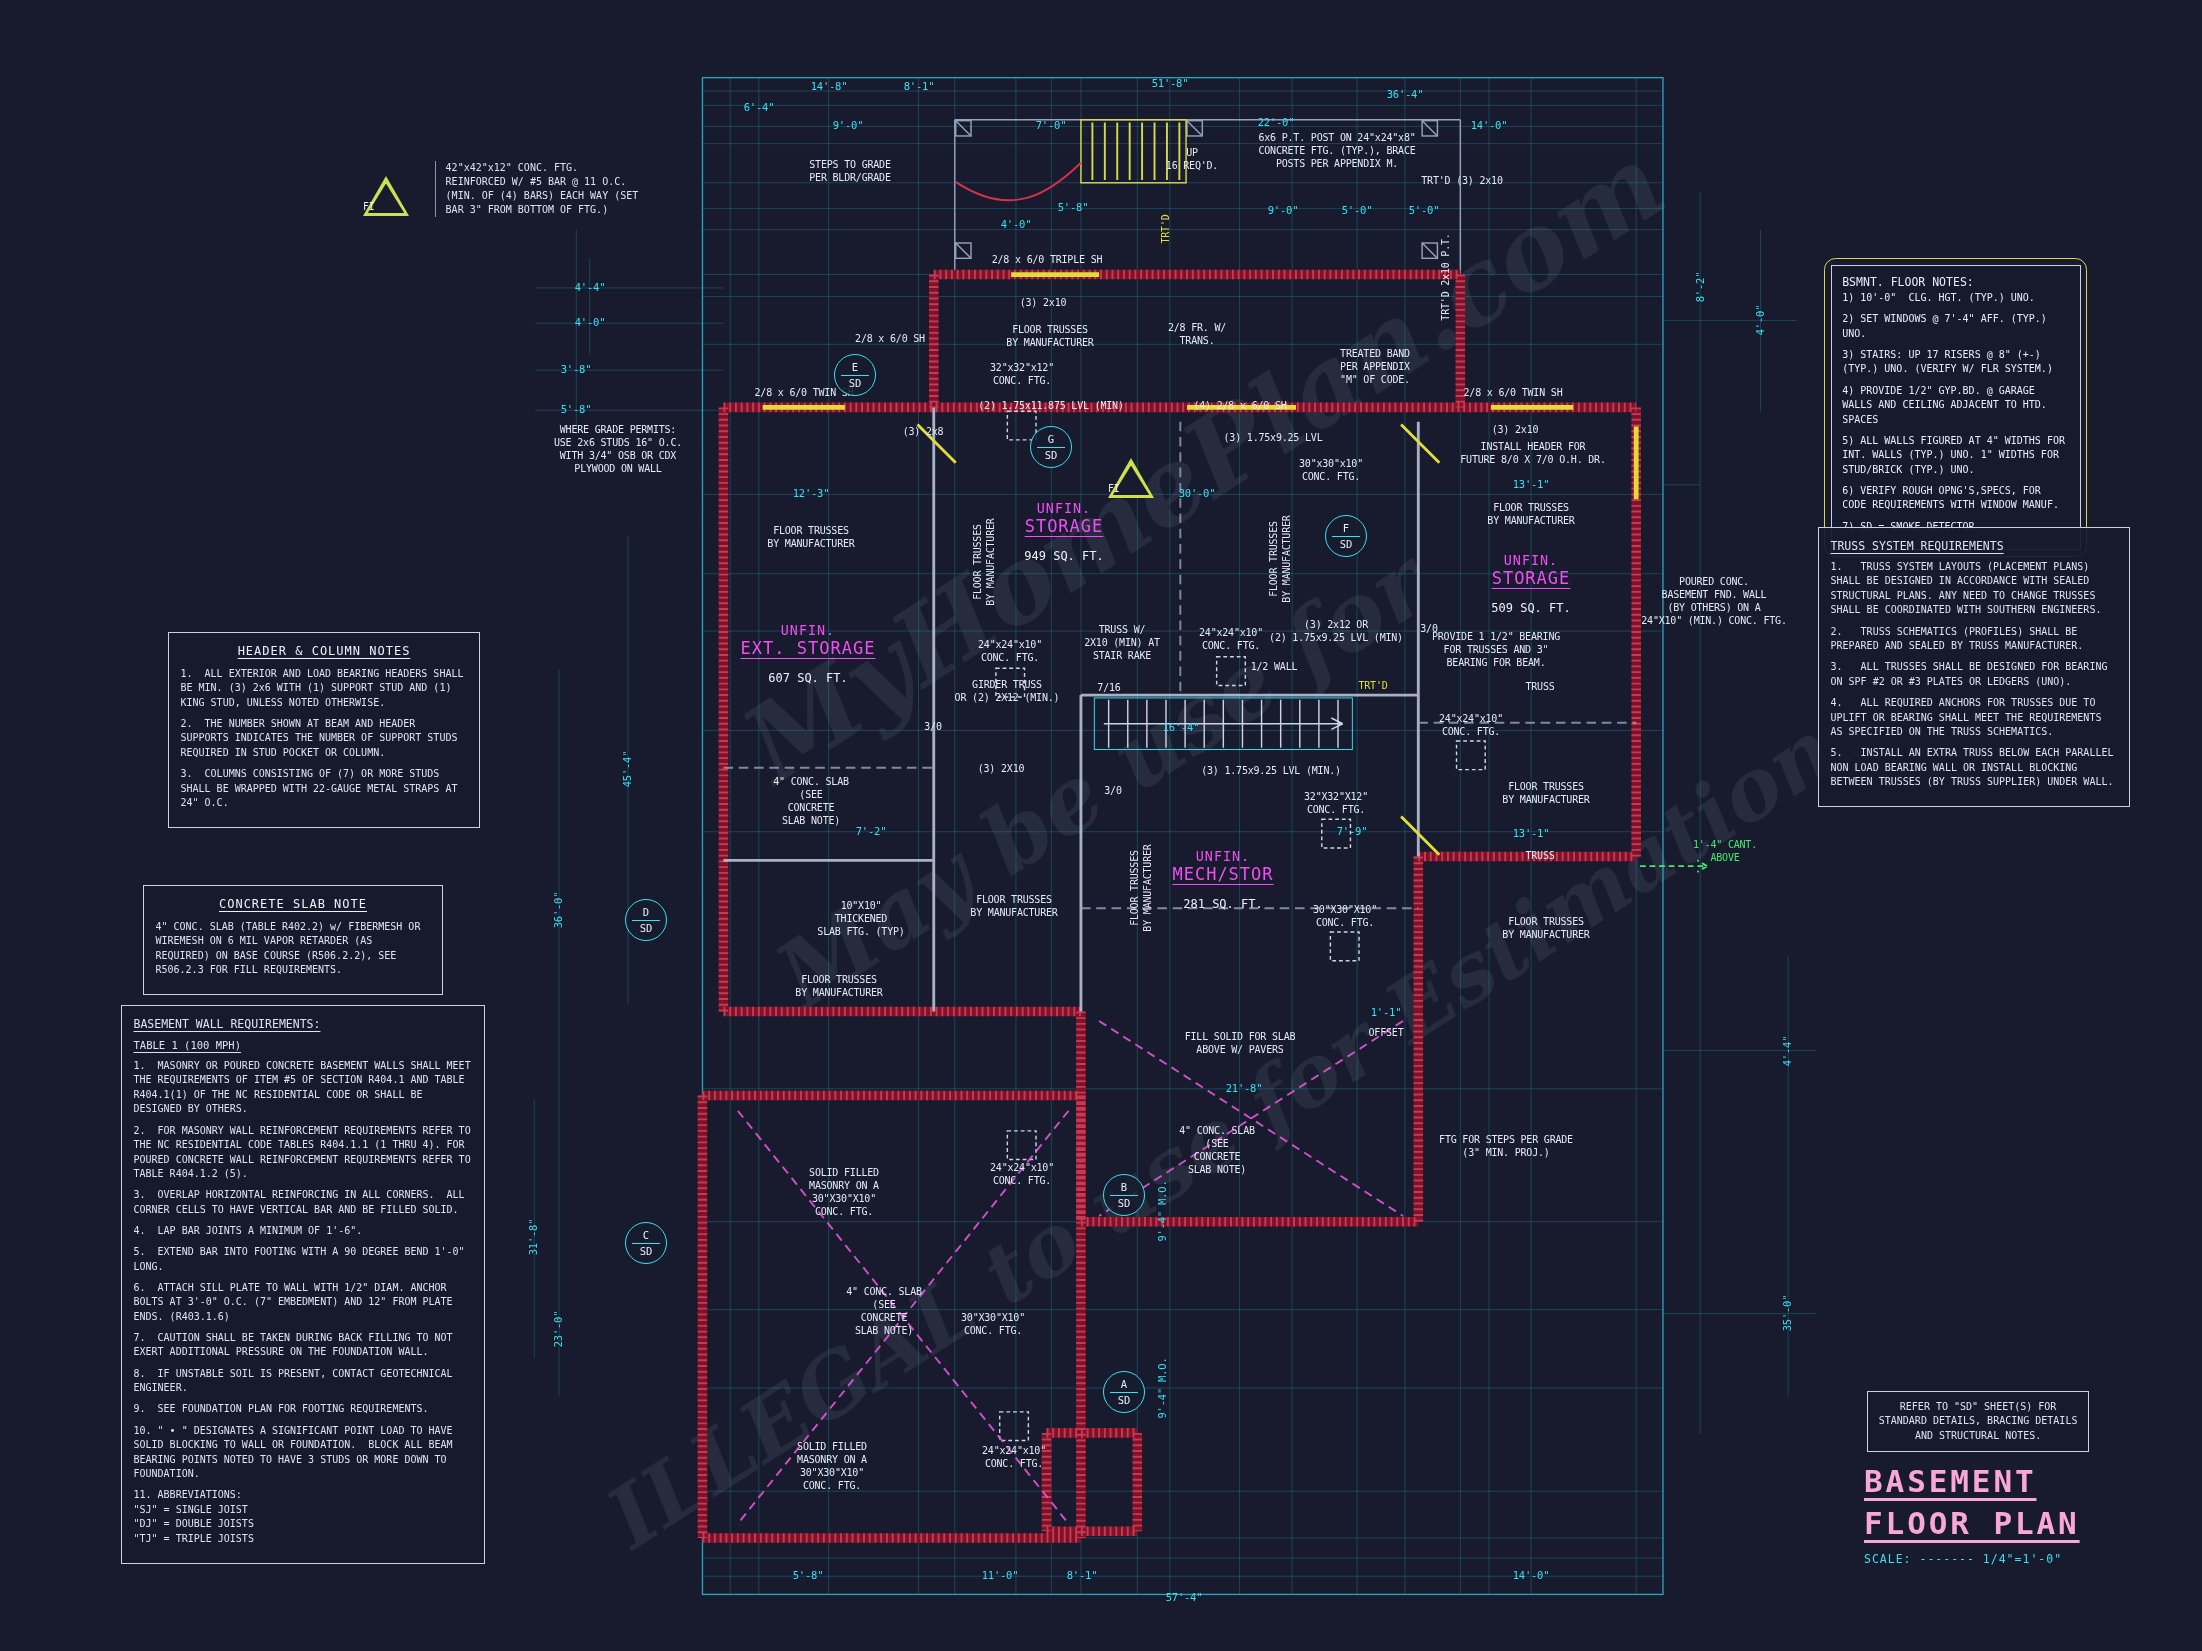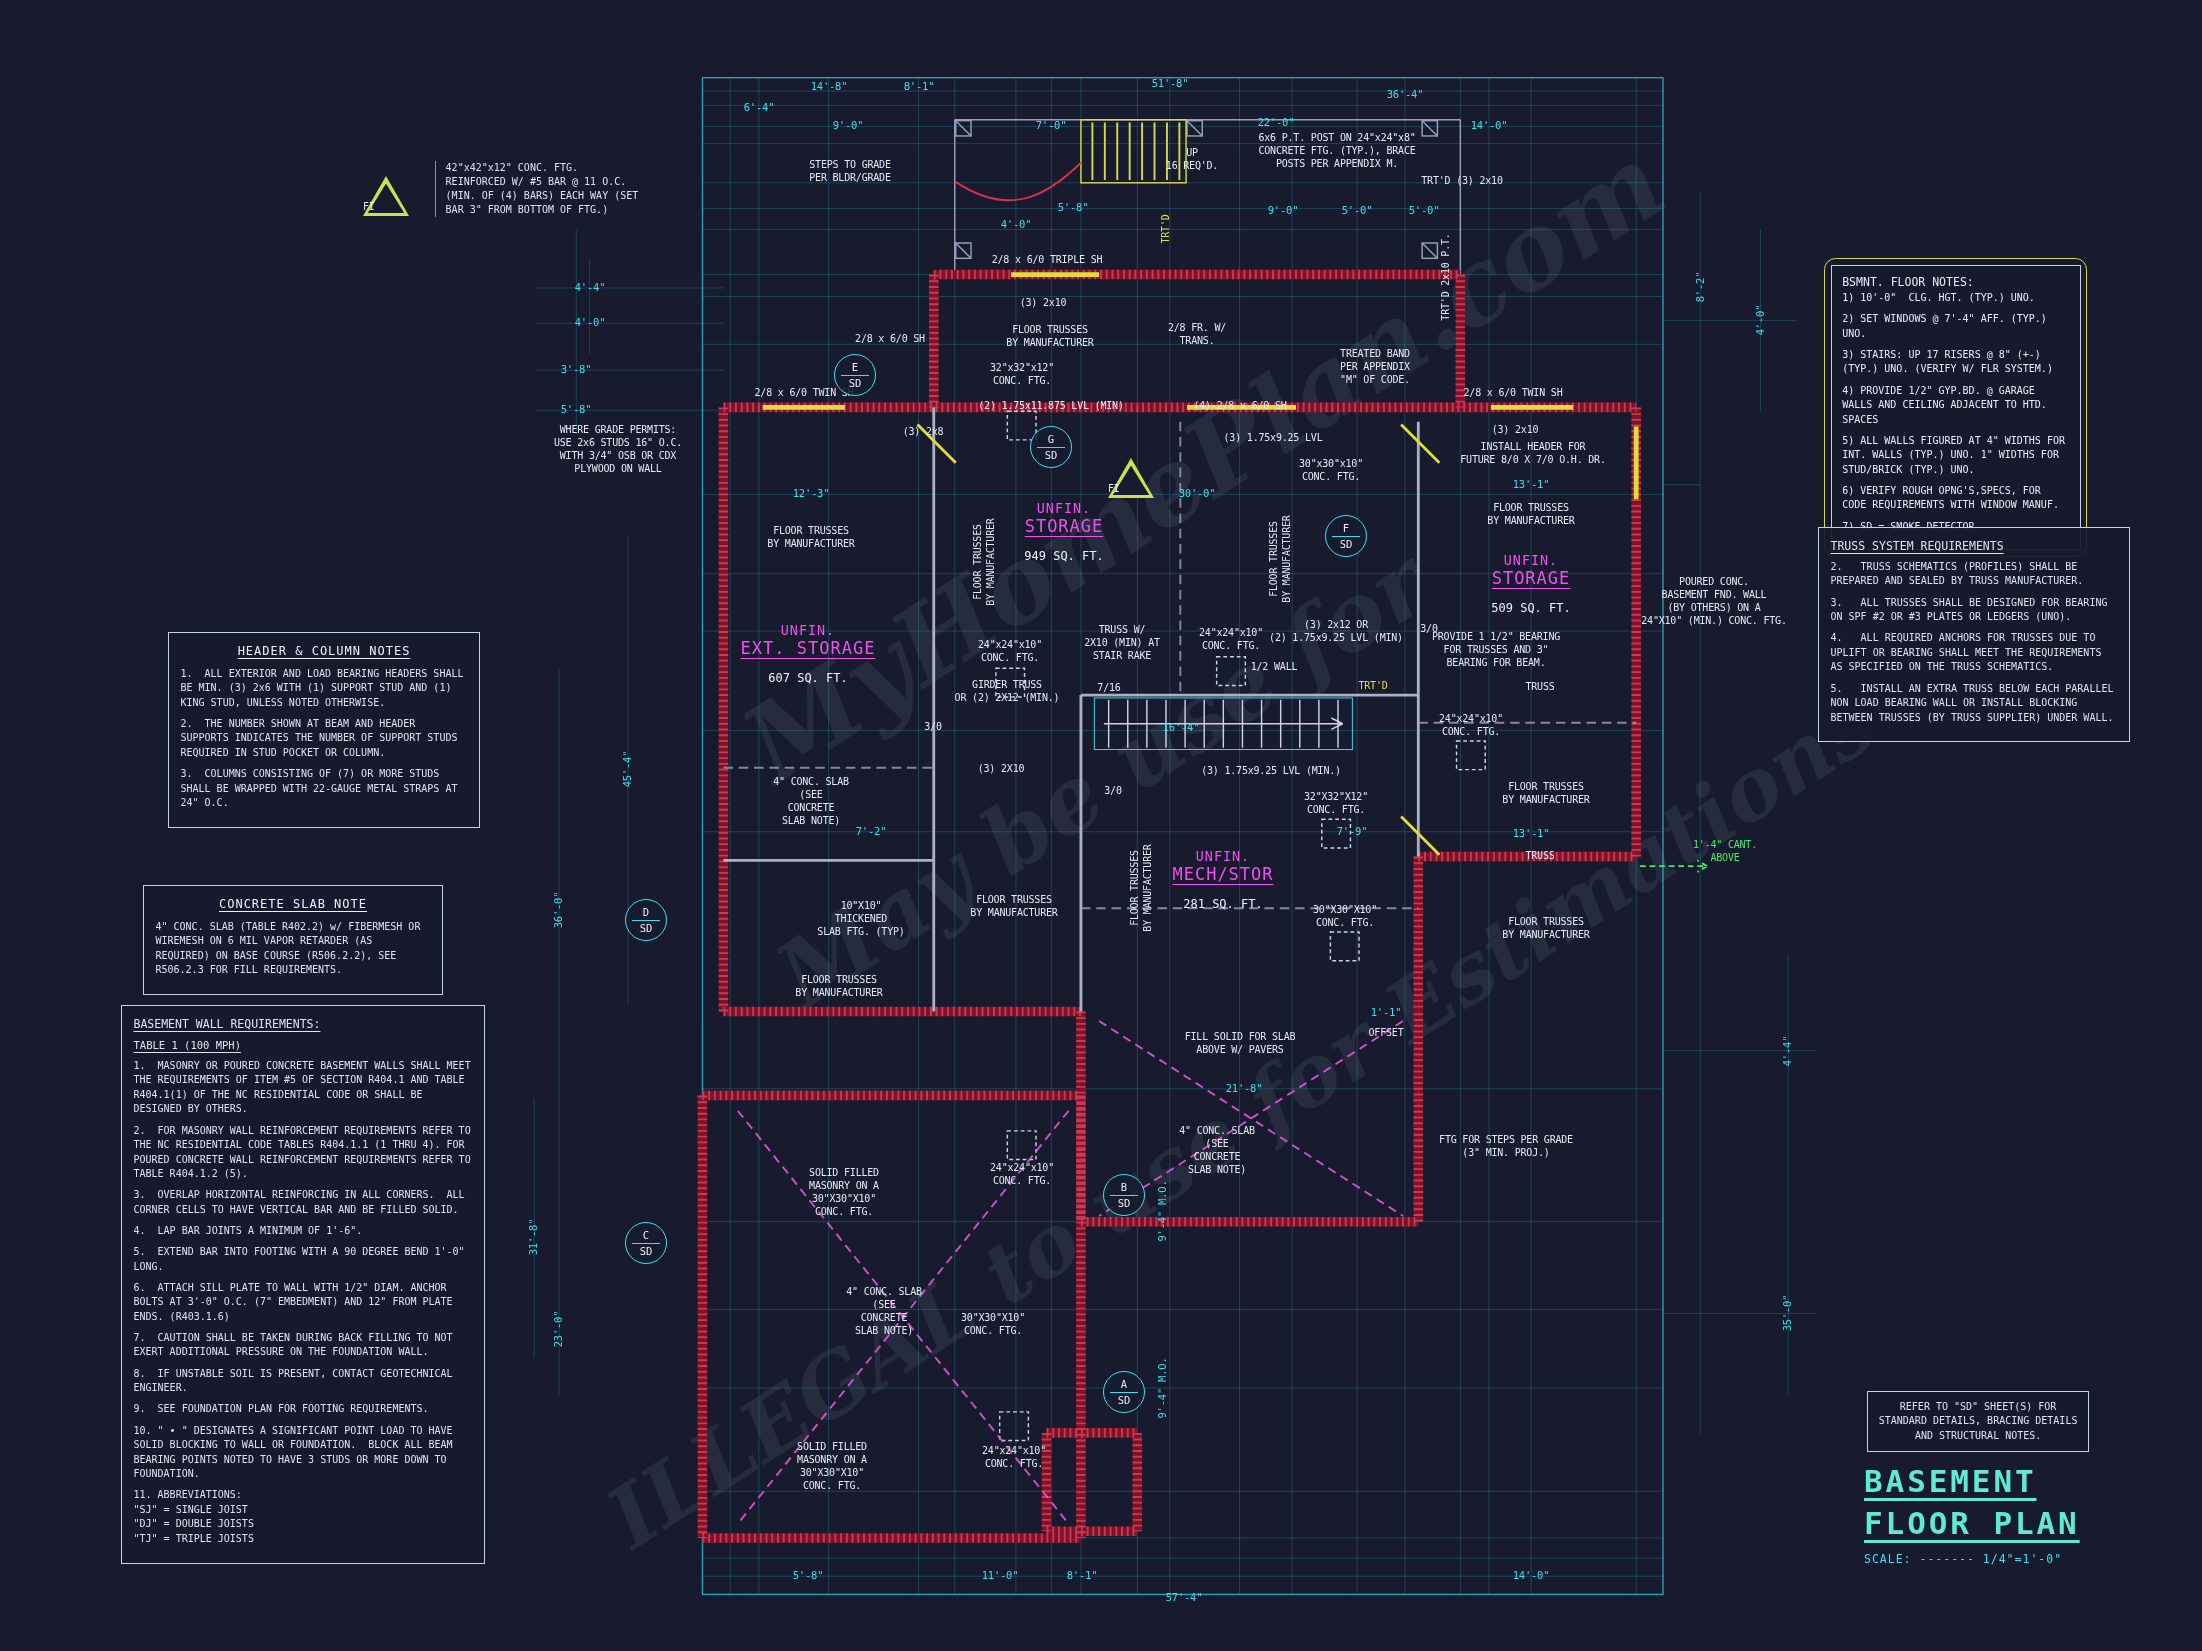--- a/index.html
+++ b/index.html
@@ -43,21 +43,21 @@
            text-underline-offset:2.9px;margin-bottom:5.7px;}
   .note-item{margin-bottom:6.7px;white-space:pre-wrap;}
   #bsmnt-notes-outer{position:absolute;border:1.9px solid #d8d84a;border-radius:11.5px;padding:5.7px;
            background:rgba(23,27,45,.94);}
   #bsmnt-notes-outer .inner{border:1px solid #c9d1e4;padding:8.6px 10.5px;font-size:10px;line-height:1.45;}
   #detail-note{position:absolute;font-size:10px;line-height:1.4;color:#dde3f1;white-space:pre-wrap;
            border-left:1px solid #8a93ad;padding-left:9.6px;}
   #sd-note{position:absolute;border:1px solid #c9d1e4;padding:7.6px 9.6px;font-size:10px;
            line-height:1.45;text-align:center;color:#dde3f1;background:rgba(23,27,45,.94);}
   #title-block{position:absolute;text-align:left;}
-  .sheet-title{display:block;font-size:31px;font-weight:bold;letter-spacing:2.9px;color:#5eead4;
+  .sheet-title{display:block;font-size:31px;font-weight:bold;letter-spacing:2.9px;color:#f9a8d4;
            text-decoration:underline;text-underline-offset:5.7px;line-height:1.35;}
   .sheet-scale{display:block;margin-top:7.6px;font-size:11.5px;color:#38e0f2;letter-spacing:1px;}
 </style>
 </head>
 <body>
 
 <div id="sheet">
 
   <span class="wm wm1">MyHomePlan.com</span>
   <span class="wm wm2">May be use for</span>
@@ -432,20 +432,21 @@
           <div class="note-item">5) ALL WALLS FIGURED AT 4" WIDTHS FOR INT. WALLS (TYP.) UNO. 1" WIDTHS FOR STUD/BRICK (TYP.) UNO.</div>
           <div class="note-item">6) VERIFY ROUGH OPNG'S,SPECS, FOR CODE REQUIREMENTS WITH WINDOW MANUF.</div>
           <div class="note-item">7) SD = SMOKE DETECTOR</div>
         </div>
     </div>
   </div>
 
   <div class="notebox" style="left:1818px;top:527px;width:287px;">
     <span class="bx-sub" style="font-size:11.5px;">TRUSS SYSTEM REQUIREMENTS</span>
     <div>
+        <div class="note-item">1.   TRUSS SYSTEM LAYOUTS (PLACEMENT PLANS) SHALL BE DESIGNED IN ACCORDANCE WITH SEALED STRUCTURAL PLANS. ANY NEED TO CHANGE TRUSSES SHALL BE COORDINATED WITH SOUTHERN ENGINEERS.</div>
         <div class="note-item">2.   TRUSS SCHEMATICS (PROFILES) SHALL BE PREPARED AND SEALED BY TRUSS MANUFACTURER.</div>
         <div class="note-item">3.   ALL TRUSSES SHALL BE DESIGNED FOR BEARING ON SPF #2 OR #3 PLATES OR LEDGERS (UNO).</div>
         <div class="note-item">4.   ALL REQUIRED ANCHORS FOR TRUSSES DUE TO UPLIFT OR BEARING SHALL MEET THE REQUIREMENTS AS SPECIFIED ON THE TRUSS SCHEMATICS.</div>
         <div class="note-item">5.   INSTALL AN EXTRA TRUSS BELOW EACH PARALLEL NON LOAD BEARING WALL OR INSTALL BLOCKING BETWEEN TRUSSES (BY TRUSS SUPPLIER) UNDER WALL.</div>
       </div>
   </div>
 
   <div id="sd-note" style="left:1867px;top:1391px;width:201px;">REFER TO "SD"  SHEET(S) FOR STANDARD DETAILS, BRACING DETAILS AND STRUCTURAL NOTES.</div>
 
   <div id="title-block" style="left:1864px;top:1461px;">

